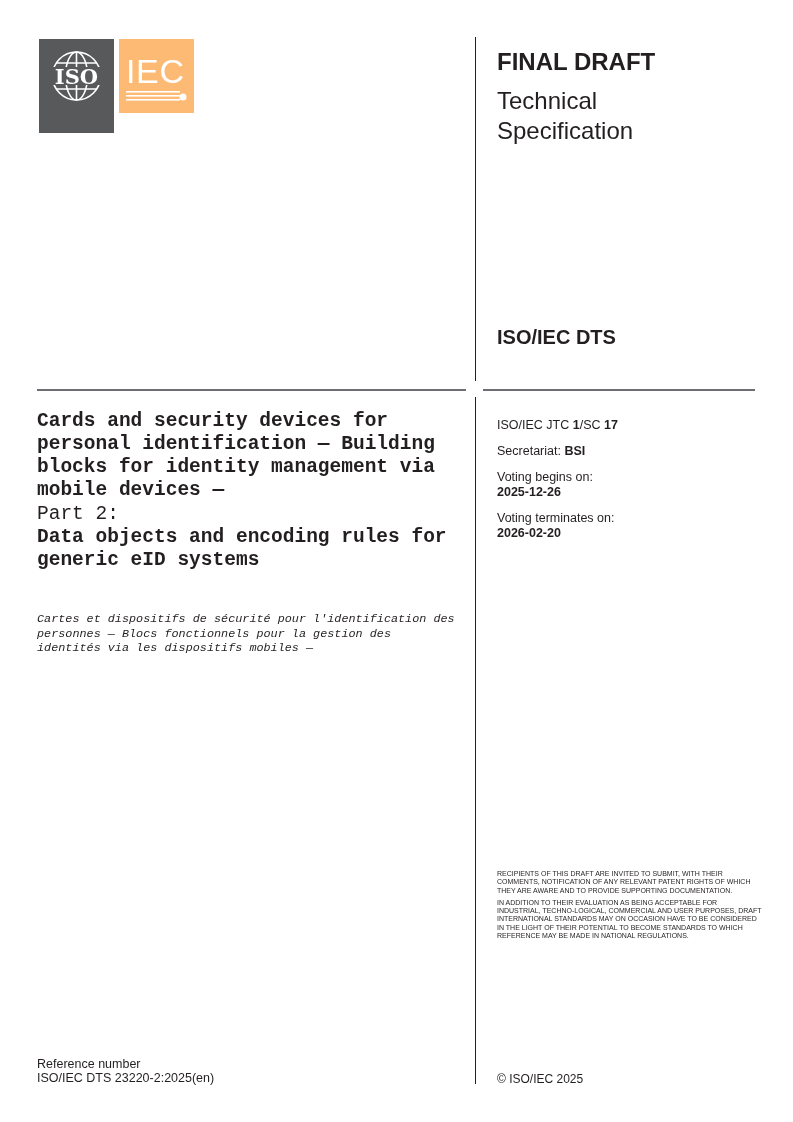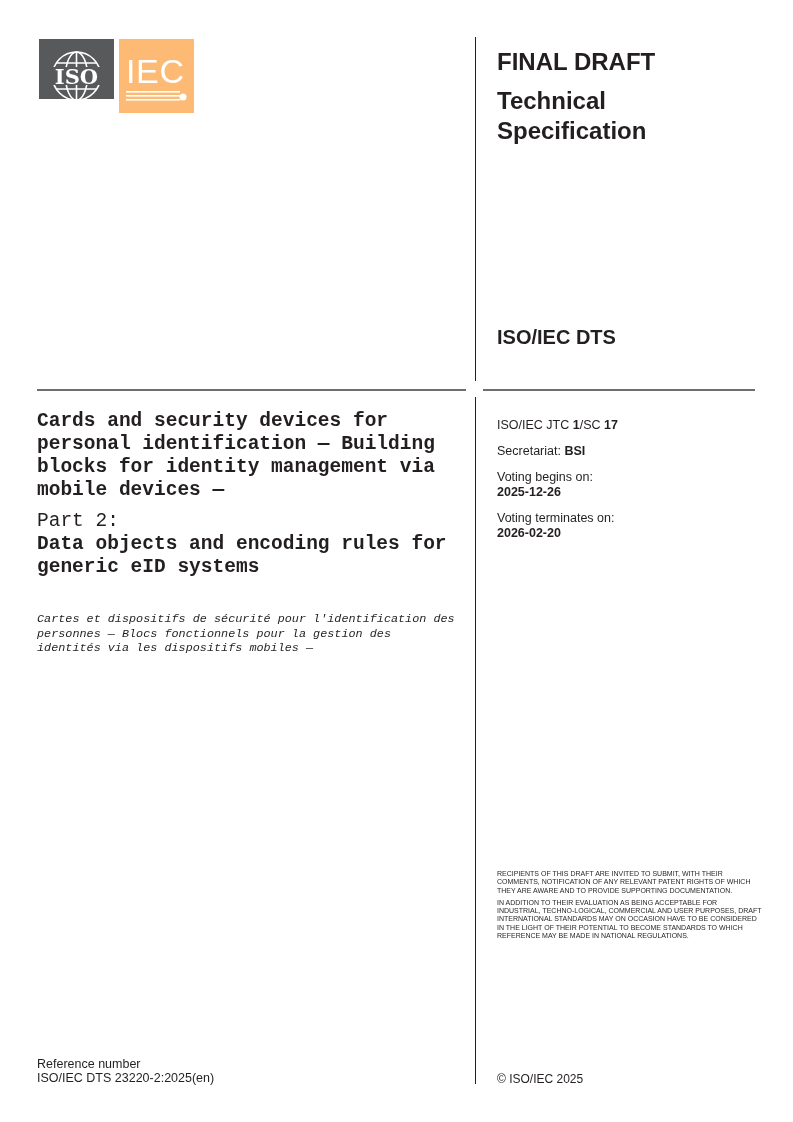--- a/index.html
+++ b/index.html
@@ -1,30 +1,30 @@
 <!DOCTYPE html>
 <html><head>
 <meta charset="utf-8">
 <style>
   html, body { margin:0; padding:0; background:#fff; }
   body { width:793px; height:1122px; position:relative; overflow:hidden; color:#231f20; }
   .sans { font-family: "Liberation Sans", "DejaVu Sans", sans-serif; }
   .serif { font-family: Liberation Mono, monospace; }
   .abs { position:absolute; }
-  .logo-iso { left:39px; top:39px; width:75px; height:60px; background:#58595b; }
+  .logo-iso { left:39px; top:39px; width:75px; height:94px; background:#58595b; }
   .logo-iec { left:119px; top:39px; width:75px; height:74px; background:#fdba74; }
   .vline { left:475px; width:1px; background:#231f20; }
   .hrule { height:1.5px; background:#6d6e71; top:389px; }
   .final { left:497px; top:47px; font-size:24px; font-weight:bold; line-height:30px; }
-  .type { left:497px; top:86px; font-size:24px; font-weight:bold; line-height:30px; }
+  .type { left:497px; top:86px; font-size:24px; font-weight:normal; line-height:30px; }
   .docnum { left:497px; top:322px; font-size:20px; font-weight:bold; line-height:31px; }
   .meta { left:497px; top:418px; font-size:12.5px; line-height:15px; }
   .meta p { margin:0 0 11px 0; }
   .title { left:37px; top:410px; width:420px; font-size:19.5px; font-weight:bold; line-height:23px; }
-  .part-label { font-weight:normal; margin-top:8px; display:block; }
+  .part-label { font-weight:normal; margin-top:1px; display:block; }
   .french { left:37px; top:612px; width:420px; font-size:11.8px; font-style:italic; line-height:14.5px; color:#231f20; }
   .french p { margin:0 0 7px 0; }
   .notice { left:497px; top:870px; width:265px; font-size:7px; line-height:8.3px; color:#231f20; }
   .notice p { margin:0 0 4px 0; }
   .ref { left:37px; top:1057px; font-size:12.5px; line-height:14px; }
   .copy { left:497px; top:1072px; font-size:12px; }
 </style>
 </head>
 <body>
 

